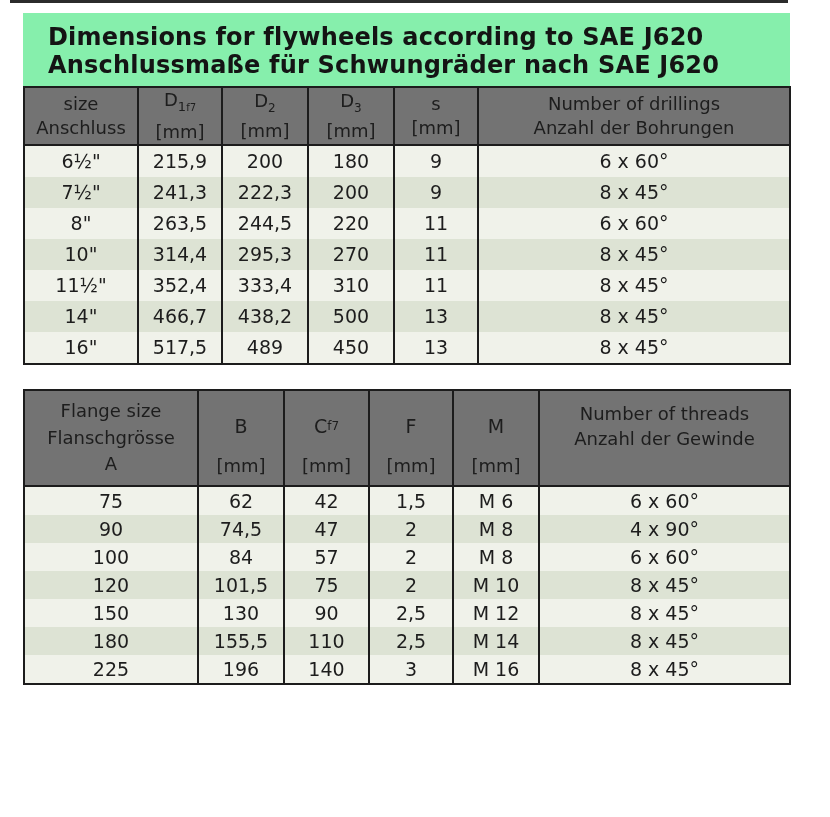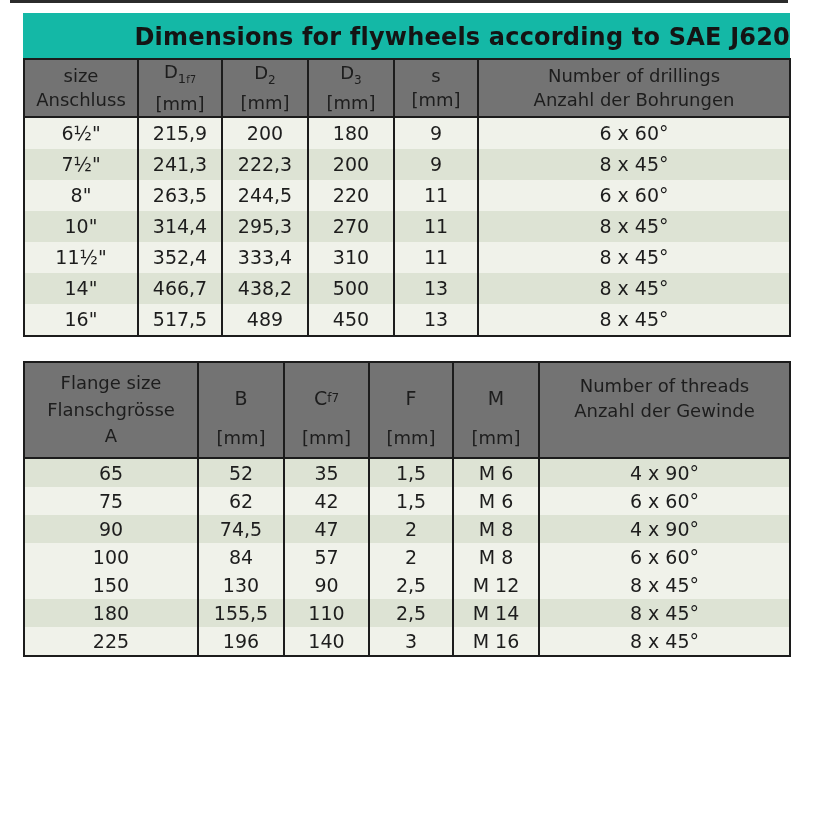--- a/index.html
+++ b/index.html
@@ -4,21 +4,21 @@
 <style>
   html,body { margin:0; padding:0; }
   body {
     width:830px; height:817px; background:#ffffff; overflow:hidden;
     font-family:"DejaVu Sans","Liberation Sans",sans-serif; color:#1d1d1d;
     position:relative;
   }
   .top-rule { position:absolute; left:10px; top:0; width:778px; height:3px; background:#2b2b2b; }
   .content { position:absolute; left:23px; top:13px; width:767px; }
 
-  .title-block { background:#14b8a6; padding:10px 0 7px 25px;text-align:right; }
+  .title-block { background:#86efac; padding:10px 0 7px 25px; }
   .title-block.second { padding:4px 0 4px 25px; }
   .title-line { font-size:24px; font-weight:bold; line-height:1.17; color:#141414; letter-spacing:0.2px; }
 
   table.dim { border-collapse:collapse; table-layout:fixed; width:766px; border:2px solid #1c1c1c; }
   table.dim th, table.dim td {
     border-left:2px solid #1c1c1c; border-right:2px solid #1c1c1c;
     padding:0; text-align:center; overflow:hidden;
   }
   table.dim thead th { background:#737373; border-bottom:2px solid #1c1c1c; font-weight:normal; vertical-align:middle; }
   table.dim tbody tr.light td { background:#f0f2ea; }
@@ -47,20 +47,21 @@
 </head>
 <body>
 
 <div class="top-rule"></div>
 
 <div class="content">
 
   <div>
     <div class="title-block">
       <div class="title-line">Dimensions for flywheels according to SAE J620</div>
+      <div class="title-line">Anschlussmaße für Schwungräder nach SAE J620</div>
     </div>
 
     <table class="dim t1">
       <colgroup>
         <col style="width:114px">
           <col style="width:84px">
           <col style="width:86px">
         <col style="width:86px">
           <col style="width:84px">
           <col style="width:312px">
@@ -205,28 +206,20 @@
           </th>
           <th>
             <div class="hwrap2">
               <div class="hl">Number of threads</div>
               <div class="hl">Anzahl der Gewinde</div>
             </div>
           </th>
         </tr>
       </thead>
       <tbody>
-        <tr class="dark">
-          <td>65</td>
-            <td>52</td>
-            <td>35</td>
-            <td>1,5</td>
-            <td>M 6</td>
-            <td>4 x 90°</td>
-        </tr>
         <tr class="light">
           <td>75</td>
             <td>62</td>
             <td>42</td>
             <td>1,5</td>
             <td>M 6</td>
             <td>6 x 60°</td>
         </tr>
         <tr class="dark">
           <td>90</td>
@@ -237,20 +230,28 @@
             <td>4 x 90°</td>
         </tr>
         <tr class="light">
           <td>100</td>
             <td>84</td>
             <td>57</td>
             <td>2</td>
             <td>M 8</td>
             <td>6 x 60°</td>
         </tr>
+        <tr class="dark">
+          <td>120</td>
+            <td>101,5</td>
+            <td>75</td>
+            <td>2</td>
+            <td>M 10</td>
+            <td>8 x 45°</td>
+        </tr>
         <tr class="light">
           <td>150</td>
             <td>130</td>
             <td>90</td>
             <td>2,5</td>
             <td>M 12</td>
             <td>8 x 45°</td>
         </tr>
         <tr class="dark">
           <td>180</td>

